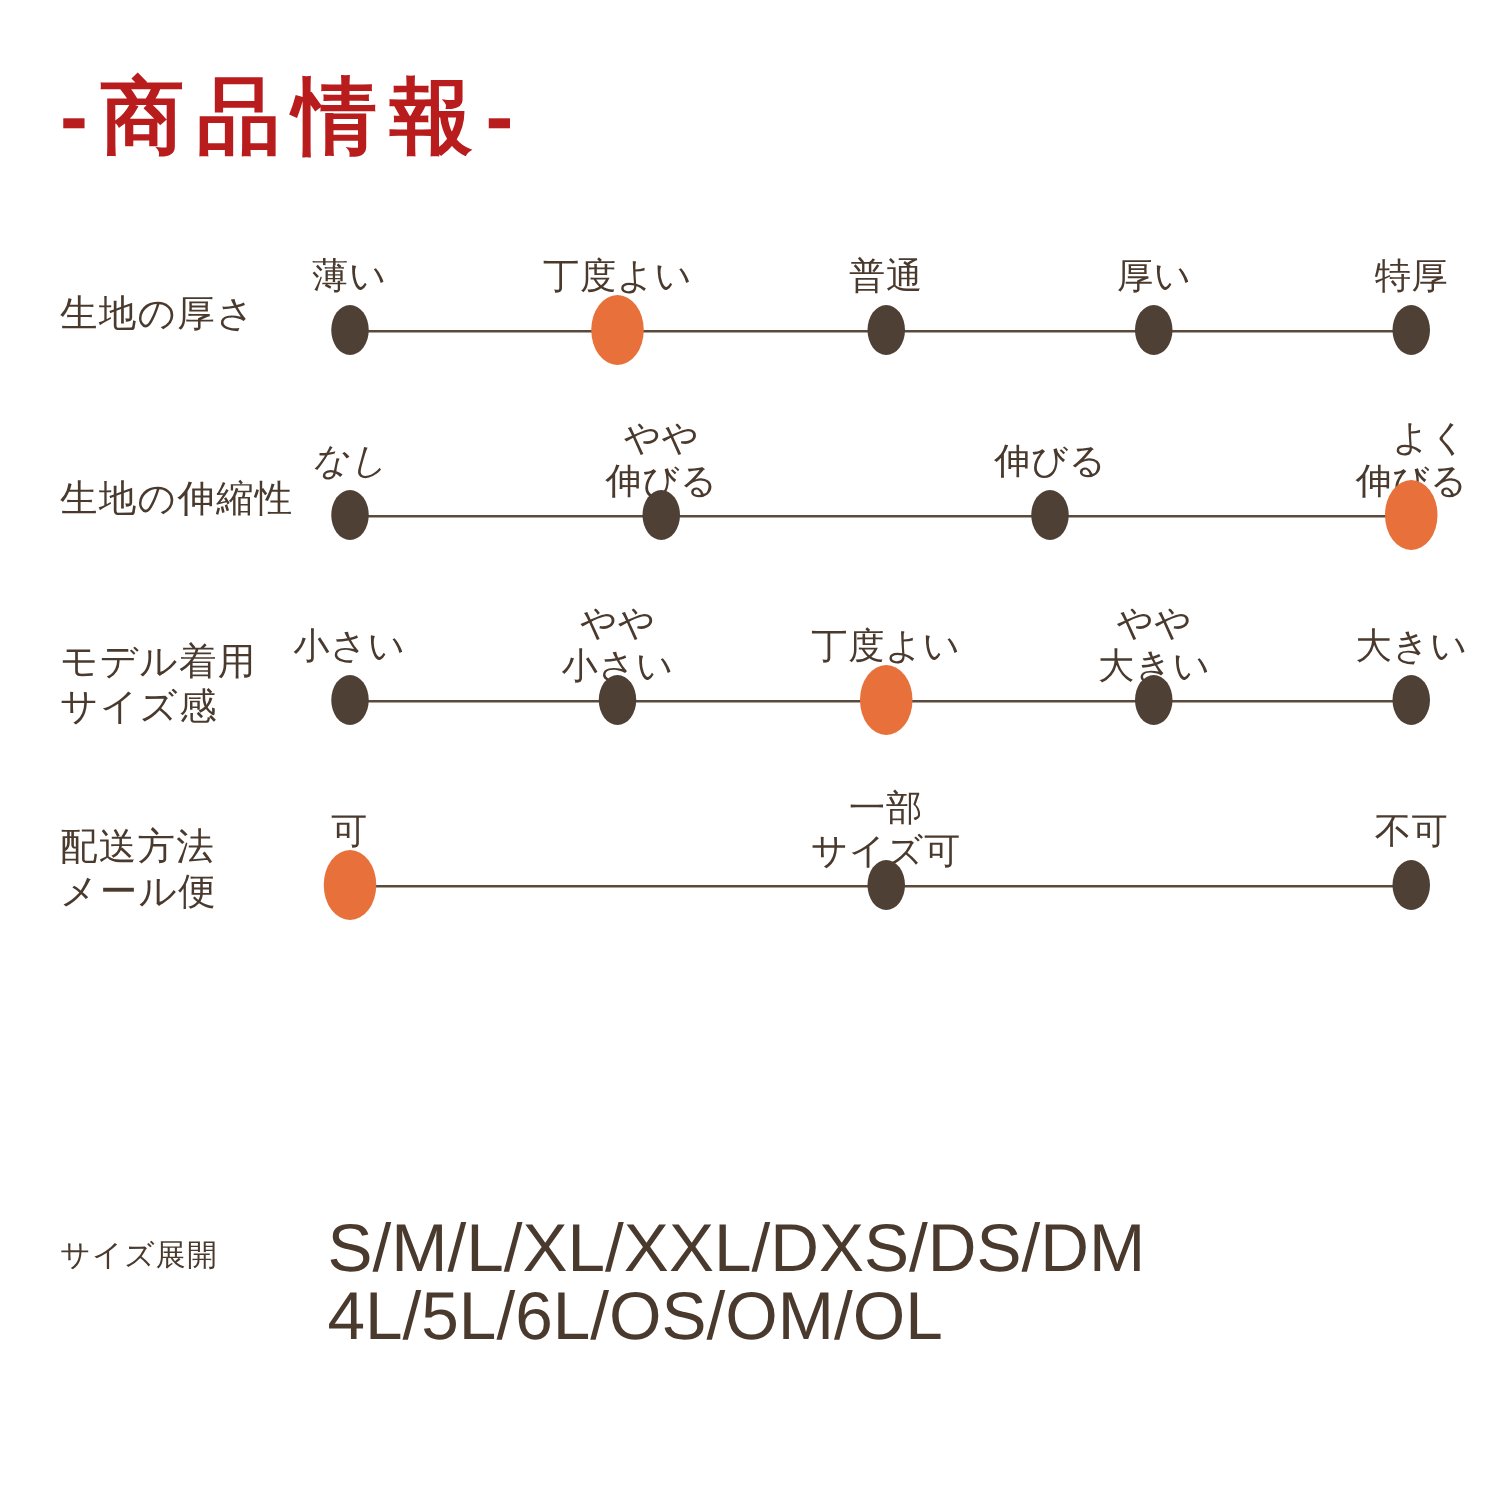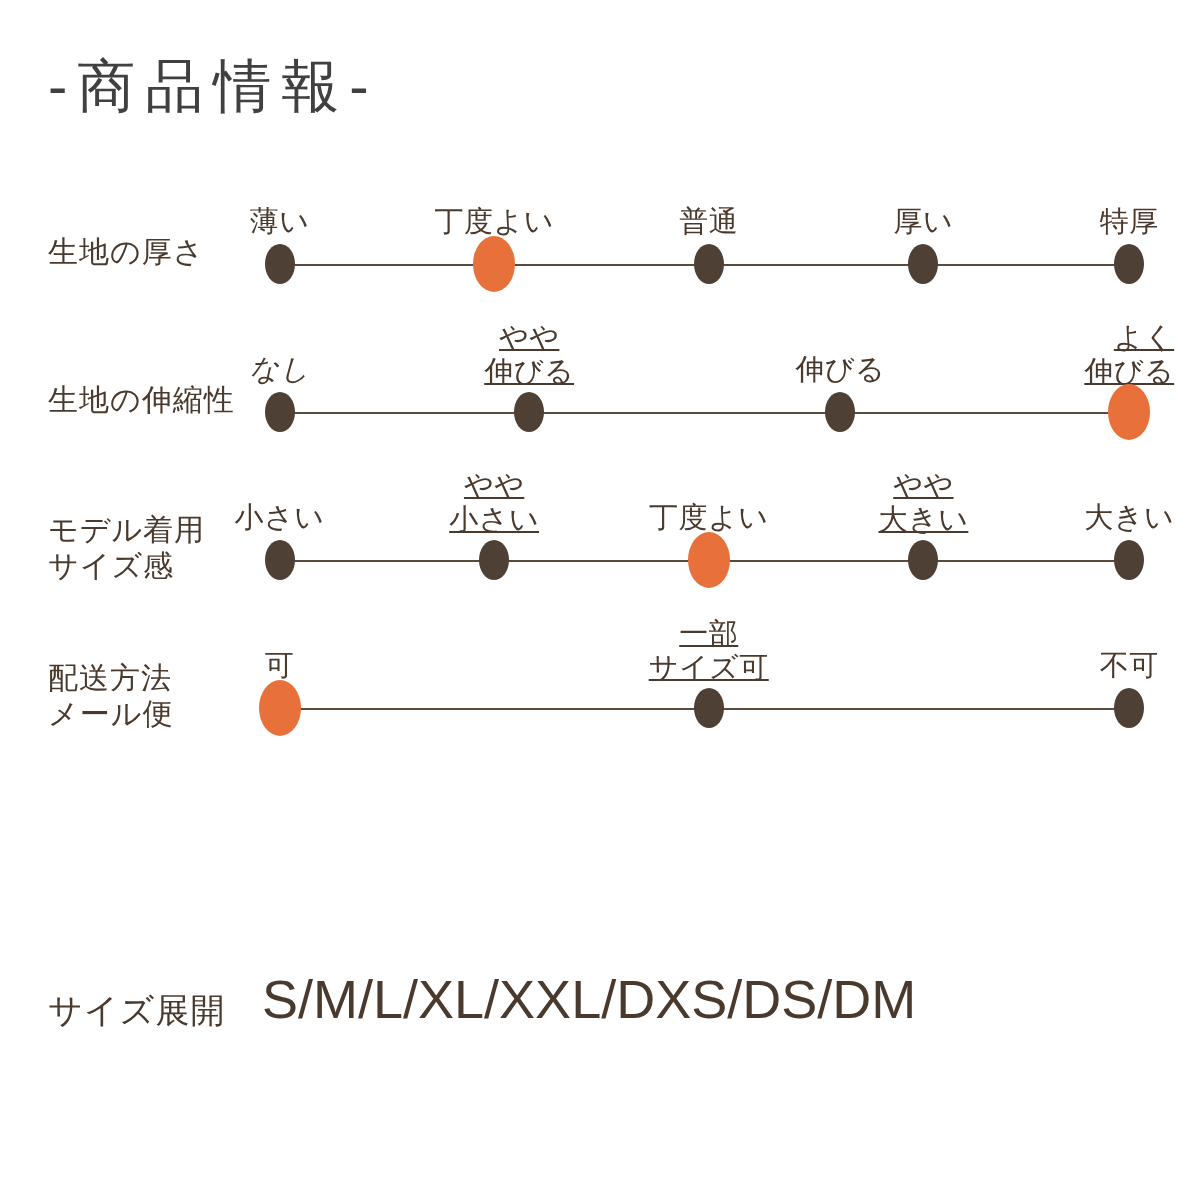--- a/index.html
+++ b/index.html
@@ -17,24 +17,24 @@
   .page {
     position: relative;
     width: 1200px;
     height: 1200px;
     box-sizing: border-box;
   }
   .title {
     position: absolute;
     left: 48px;
     top: 48px;
-    font-size: 58px;
+    font-size: 67px;
     letter-spacing: 10px;
-    color: #404040;
-    font-weight: 400;
+    color: #b91c1c;
+    font-weight: 700;
     white-space: nowrap;
   }
 
   .rows {
     position: absolute;
     left: 0;
     top: 170px;
     width: 1200px;
   }
   .row {
@@ -91,33 +91,33 @@
     position: absolute;
     transform: translateX(-50%);
     text-align: center;
     font-size: 29px;
     line-height: 34px;
     color: #4a3a2e;
     white-space: nowrap;
     letter-spacing: 0.5px;
   }
   .point-label.l1 { top: 34px; }
-  .point-label.l2 { top: 2px; text-decoration: underline; }
+  .point-label.l2 { top: 16px; }
 
   .sizes {
     position: absolute;
     left: 0;
     top: 960px;
     width: 1200px;
   }
   .sizes-label {
     position: absolute;
     left: 48px;
     top: 28px;
-    font-size: 34px;
+    font-size: 24px;
     color: #4a3a2e;
     letter-spacing: 1px;
   }
   .sizes-value {
     position: absolute;
     left: 262px;
     top: 12px;
     font-size: 54px;
     line-height: 54px;
     color: #4a3a2e;
@@ -260,16 +260,17 @@
         <div class="point" style="left:99%;"></div>
       </div>
     </div>
 
   </div>
 
   <div class="sizes">
     <div class="sizes-label">サイズ展開</div>
     <div class="sizes-value">
       <div>S/M/L/XL/XXL/DXS/DS/DM</div>
+      <div>4L/5L/6L/OS/OM/OL</div>
     </div>
   </div>
 
 </div>
 
 </body></html>

